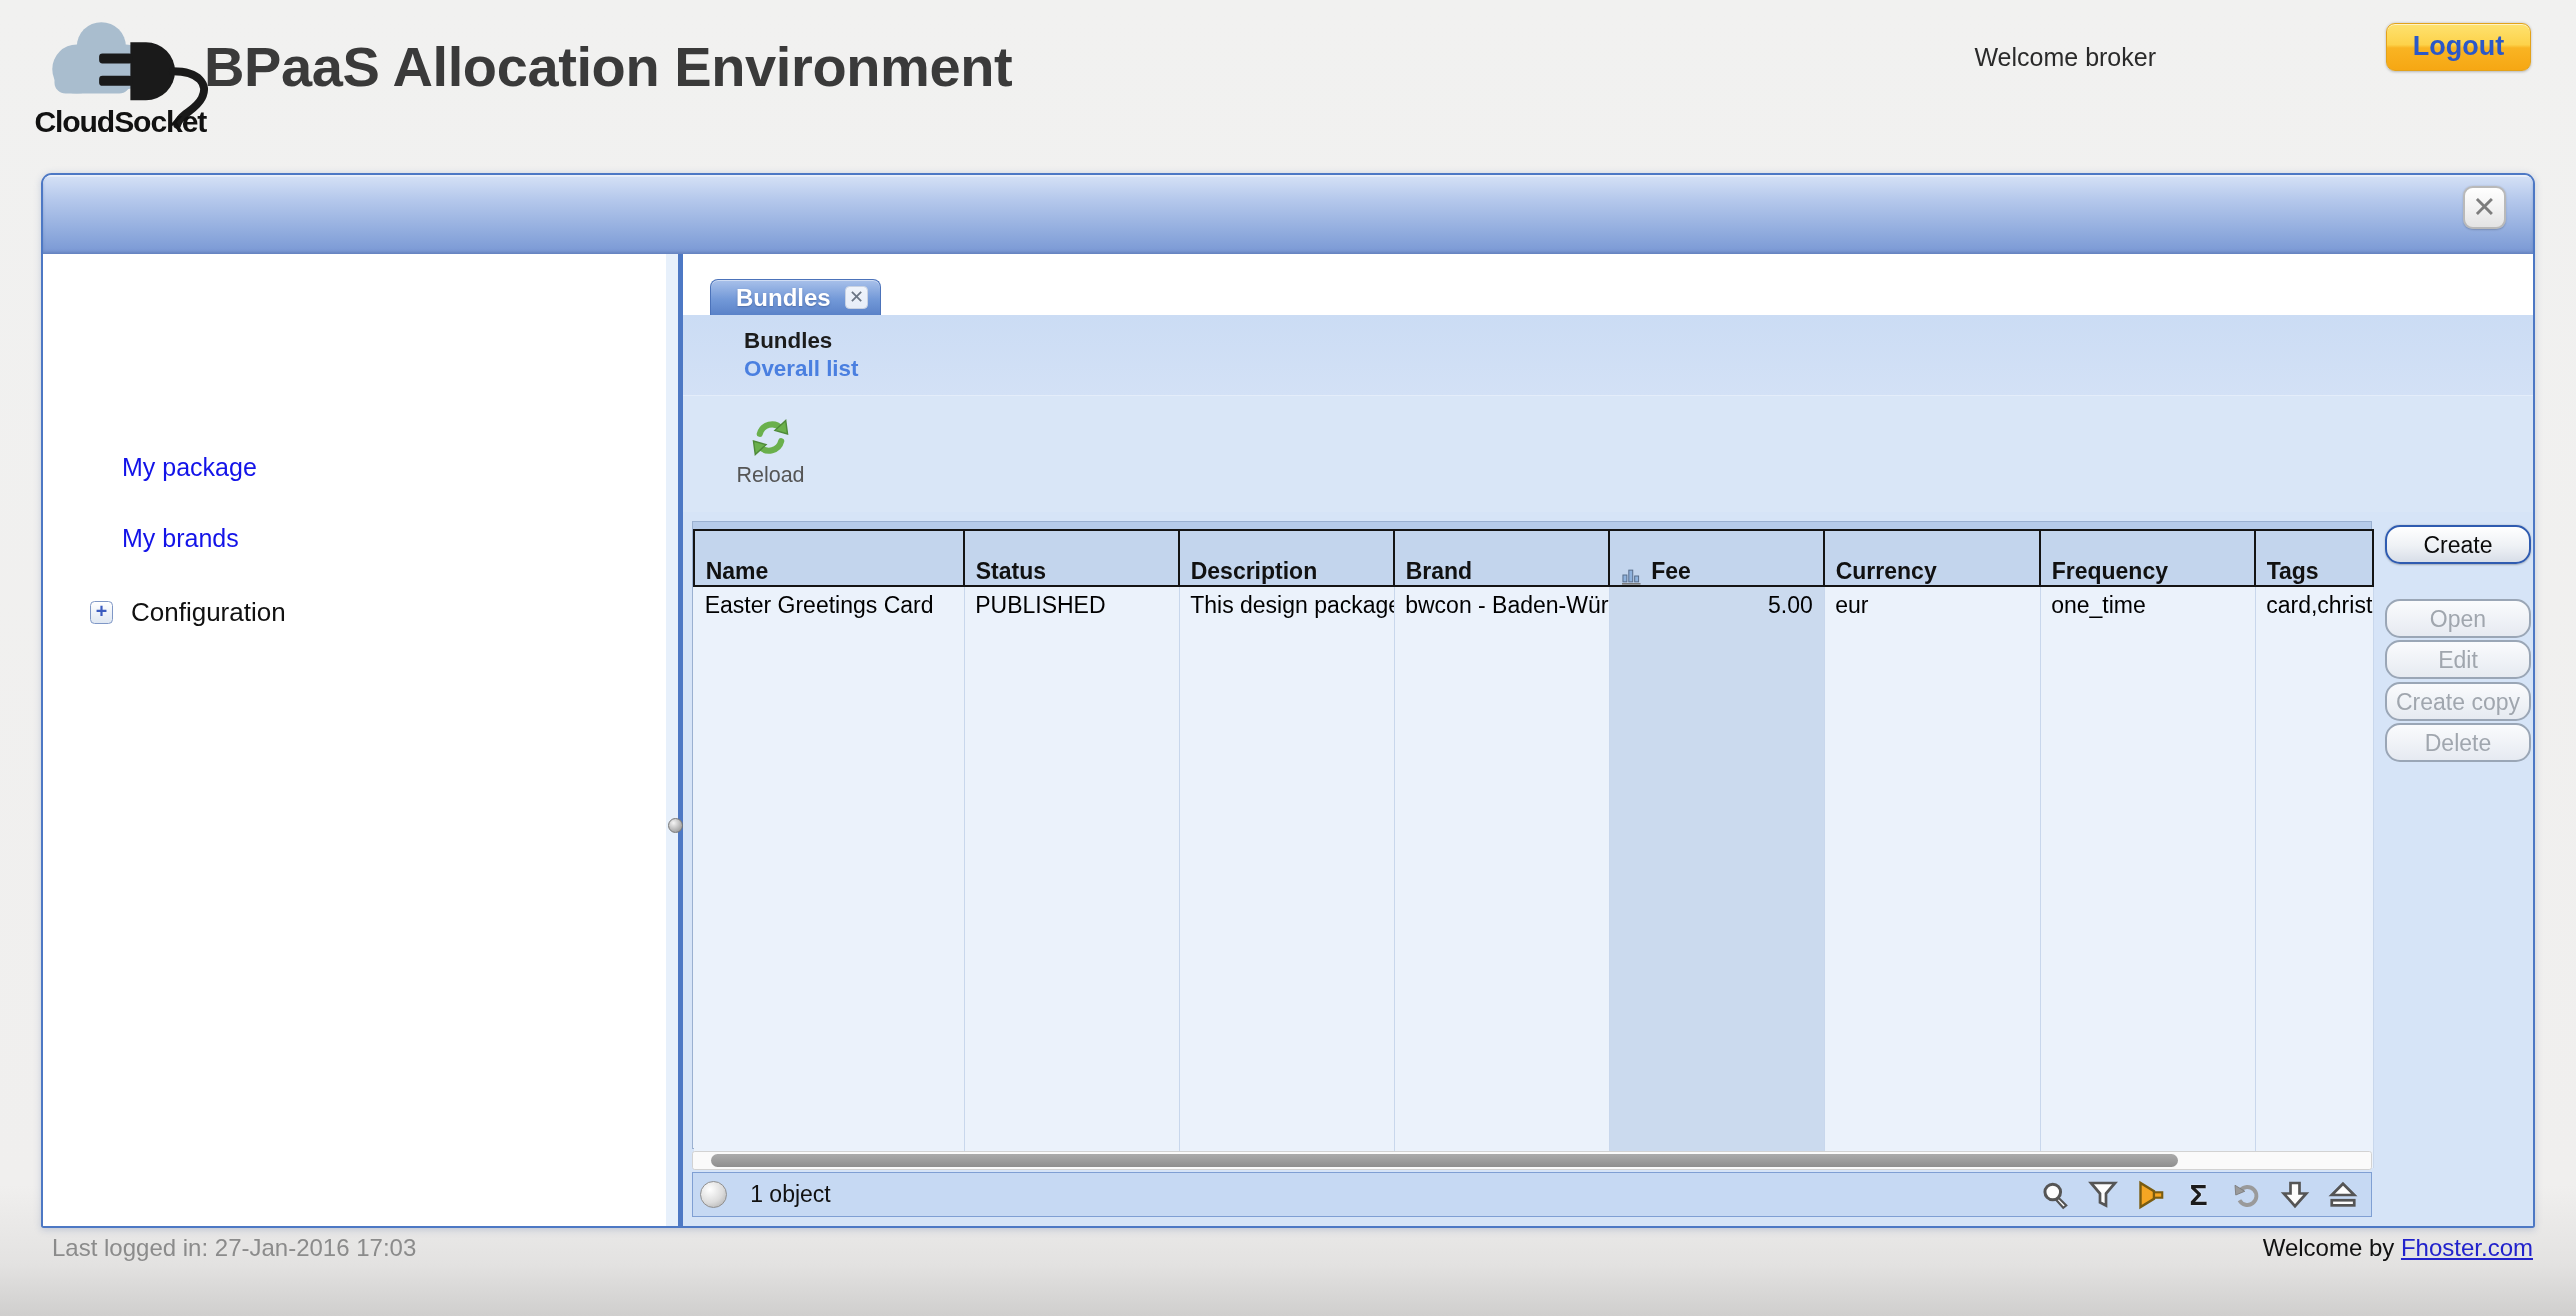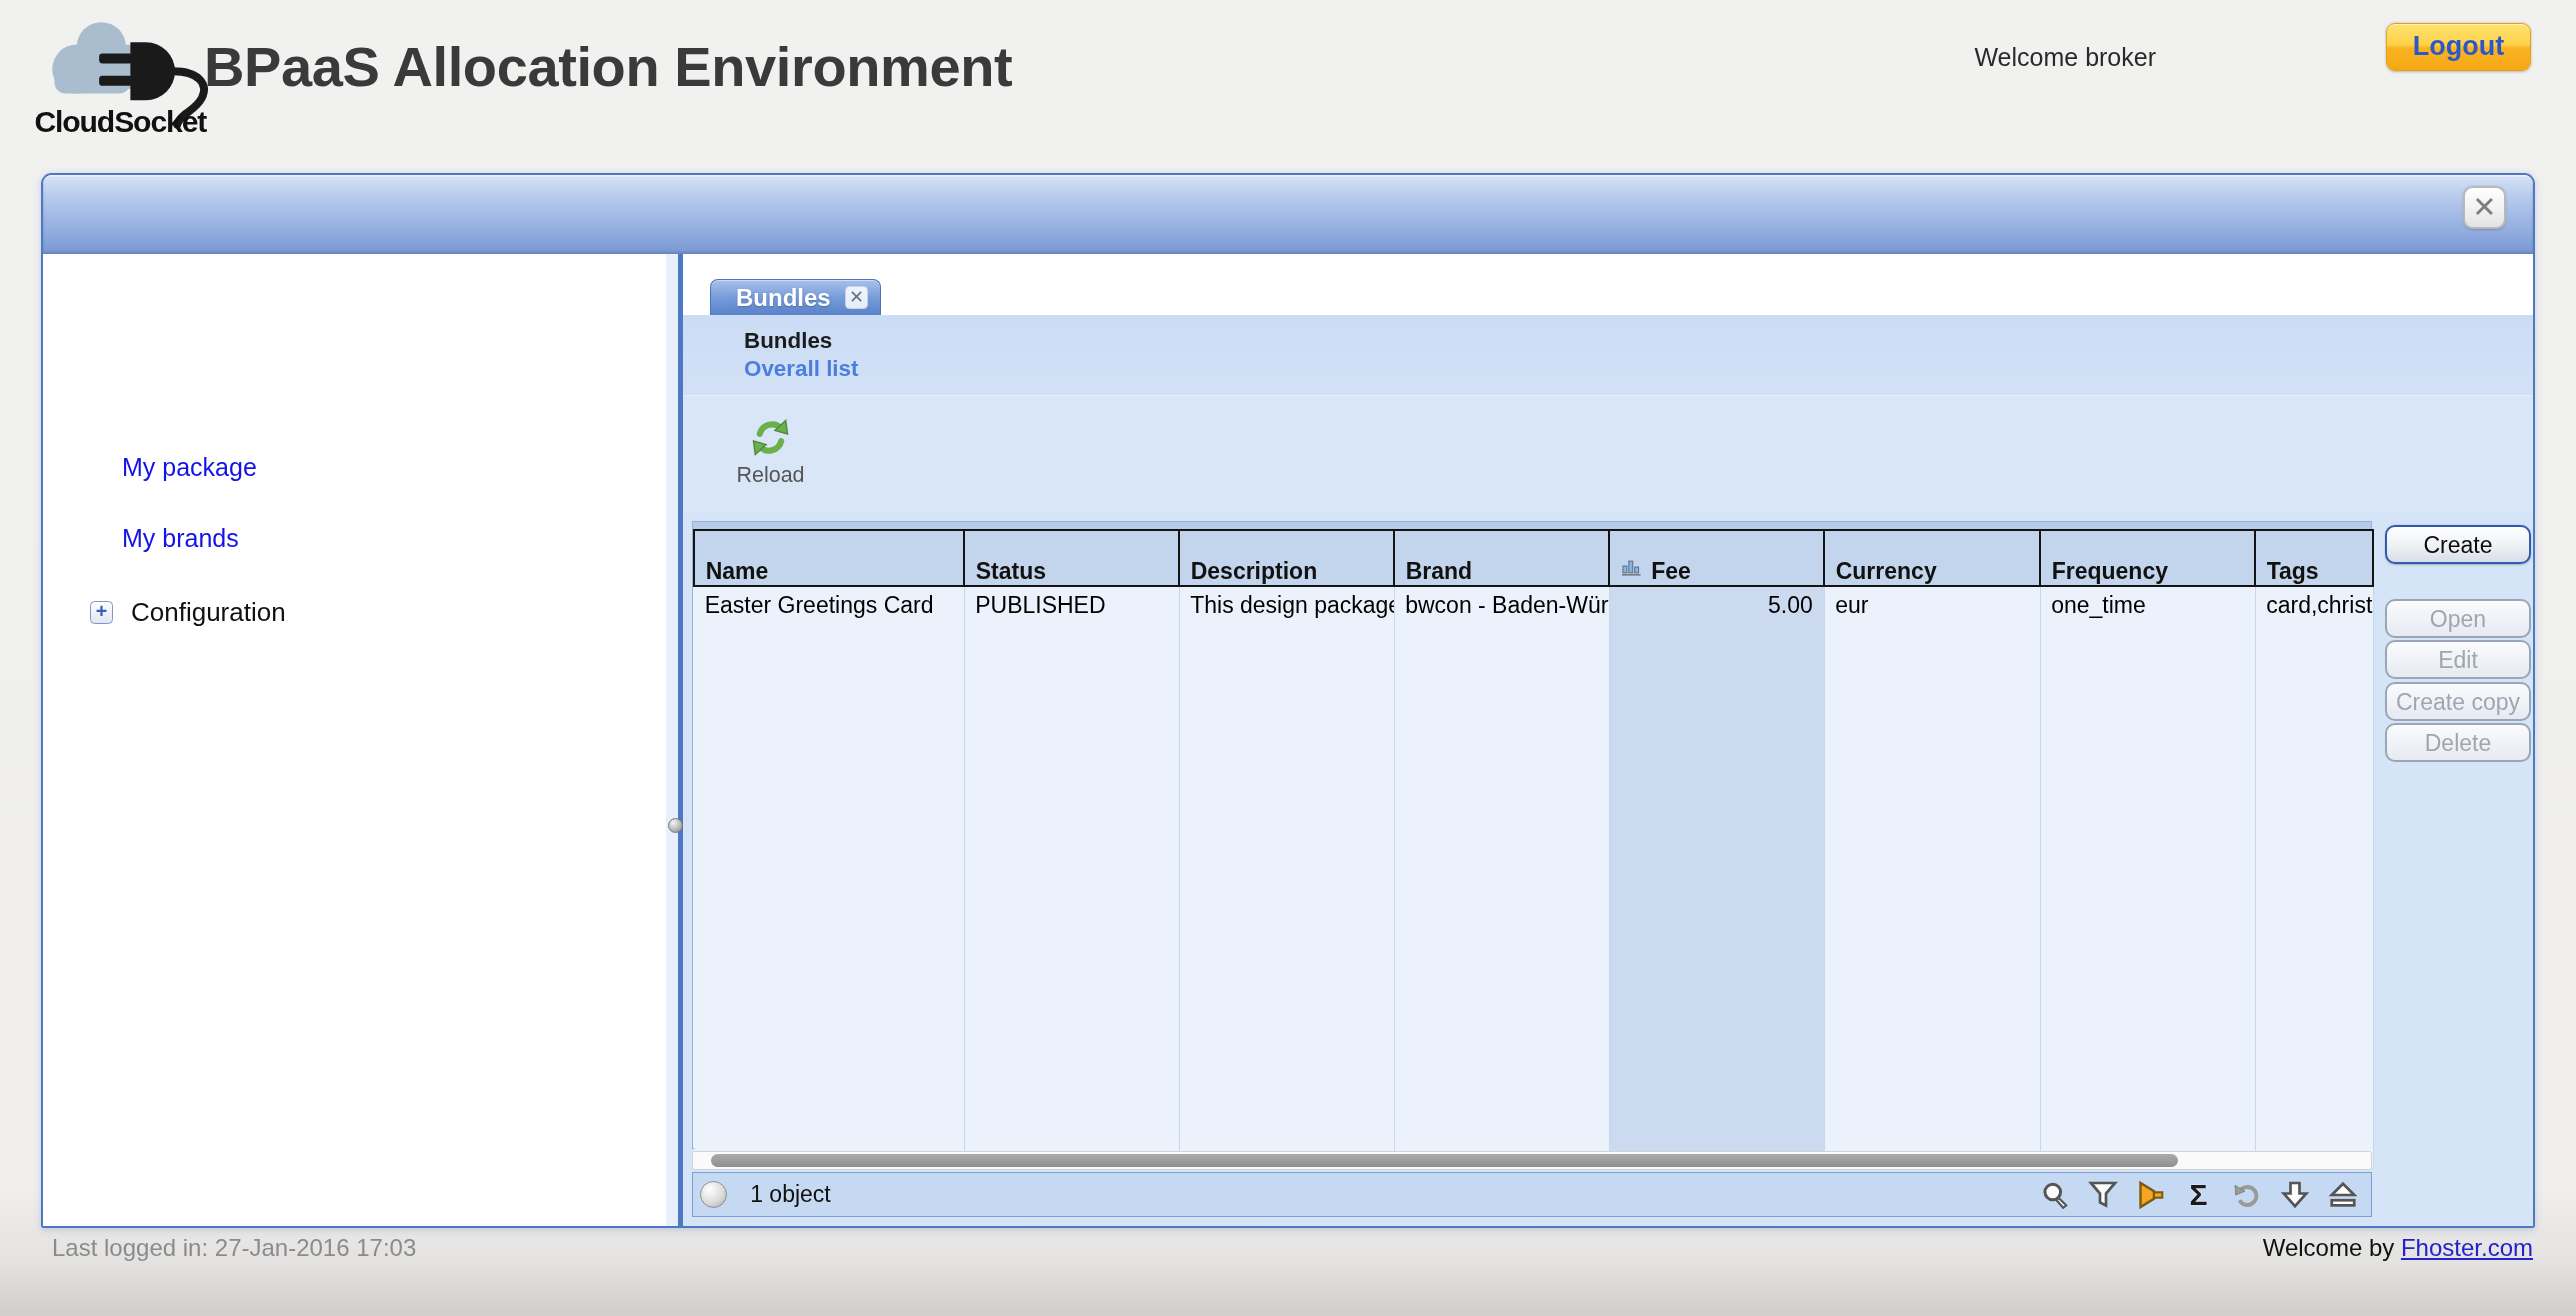--- a/index.html
+++ b/index.html
@@ -100,21 +100,21 @@
   .table-topstrip { position:absolute; left:0; top:0; width:100%; height:7.2px; background:#b6cbe9; }
   table.grid { border-collapse:collapse; table-layout:fixed; width:1678px; position:absolute; left:0; top:7.2px; }
   table.grid col.c0{width:270px} table.grid col.c1{width:215px} table.grid col.c2{width:215px}
   table.grid col.c3{width:215px} table.grid col.c4{width:215px} table.grid col.c5{width:216px}
   table.grid col.c6{width:215px} table.grid col.c7{width:118px}
   th.hcell {
     height:39px; background:#c3d5ed; border:2.7px solid #141414;
     font-size:23px; font-weight:bold; color:#111; text-align:left; padding:0 10.7px;
     white-space:nowrap; overflow:hidden; cursor:pointer;
   }
-  th.hcell .hwrap { display:flex; align-items:flex-start; gap:9px;margin-top:27px; }
+  th.hcell .hwrap { display:flex; align-items:flex-end; gap:9px;margin-top:27px; }
   td.bcell {
     height:38px; border-right:1.8px solid #c8d7ec; font-size:23px; color:#000;
     padding:0 10.7px; white-space:nowrap; overflow:hidden; background:#ebf2fb;
   }
   td.fee-col { background:#cbdaee; text-align:right; }
   tr.filler td { height:544px; background:#ebf2fb; border-right:1.8px solid #c8d7ec; }
   tr.filler td.fee-col { background:#cbdaee; }
 
   
   .hscroll { position:absolute; left:9px; top:897px; width:1680px; height:19px; background:#fafafa; border:0.9px solid #d2d2d2; border-radius:2.7px; }
@@ -131,21 +131,21 @@
     border:0.9px solid #8f8f8f;
   }
   .count-text { font-size:23px; color:#111; margin-left:23px; }
   .status-icons { margin-left:auto; margin-right:12.5px; display:flex; align-items:center; gap:16px; }
   .sicon { width:32px; height:32px; display:inline-flex; align-items:center; justify-content:center; cursor:pointer; }
   .sigma { font-size:30px; font-weight:bold; color:#1b1b1b; text-shadow:0 0 1.8px #fff; }
 
   
   .actions { position:absolute; left:1702px; top:0; width:165px; height:100%; }
   .act-btn {
-    position:absolute; left:0; width:146px; height:39px; border-radius:10px;
+    position:absolute; left:0; width:146px; height:39px; border-radius:15px;
     font-size:23px; text-align:center; line-height:36px;
   }
   .act-enabled {
     background:linear-gradient(180deg,#ffffff 0%,#eef1f5 55%,#d8dee8 100%);
     border:2.7px solid #2f5bb0; color:#0b0b0b; cursor:pointer;
     box-shadow:0 0.9px 1.8px rgba(0,0,0,.25);
   }
   .act-disabled {
     background:linear-gradient(180deg,#fafbfd 0%,#eef1f6 60%,#e6eaf1 100%);
     border:2.7px solid #9aa6b6; color:#a0a6ae; cursor:default;

